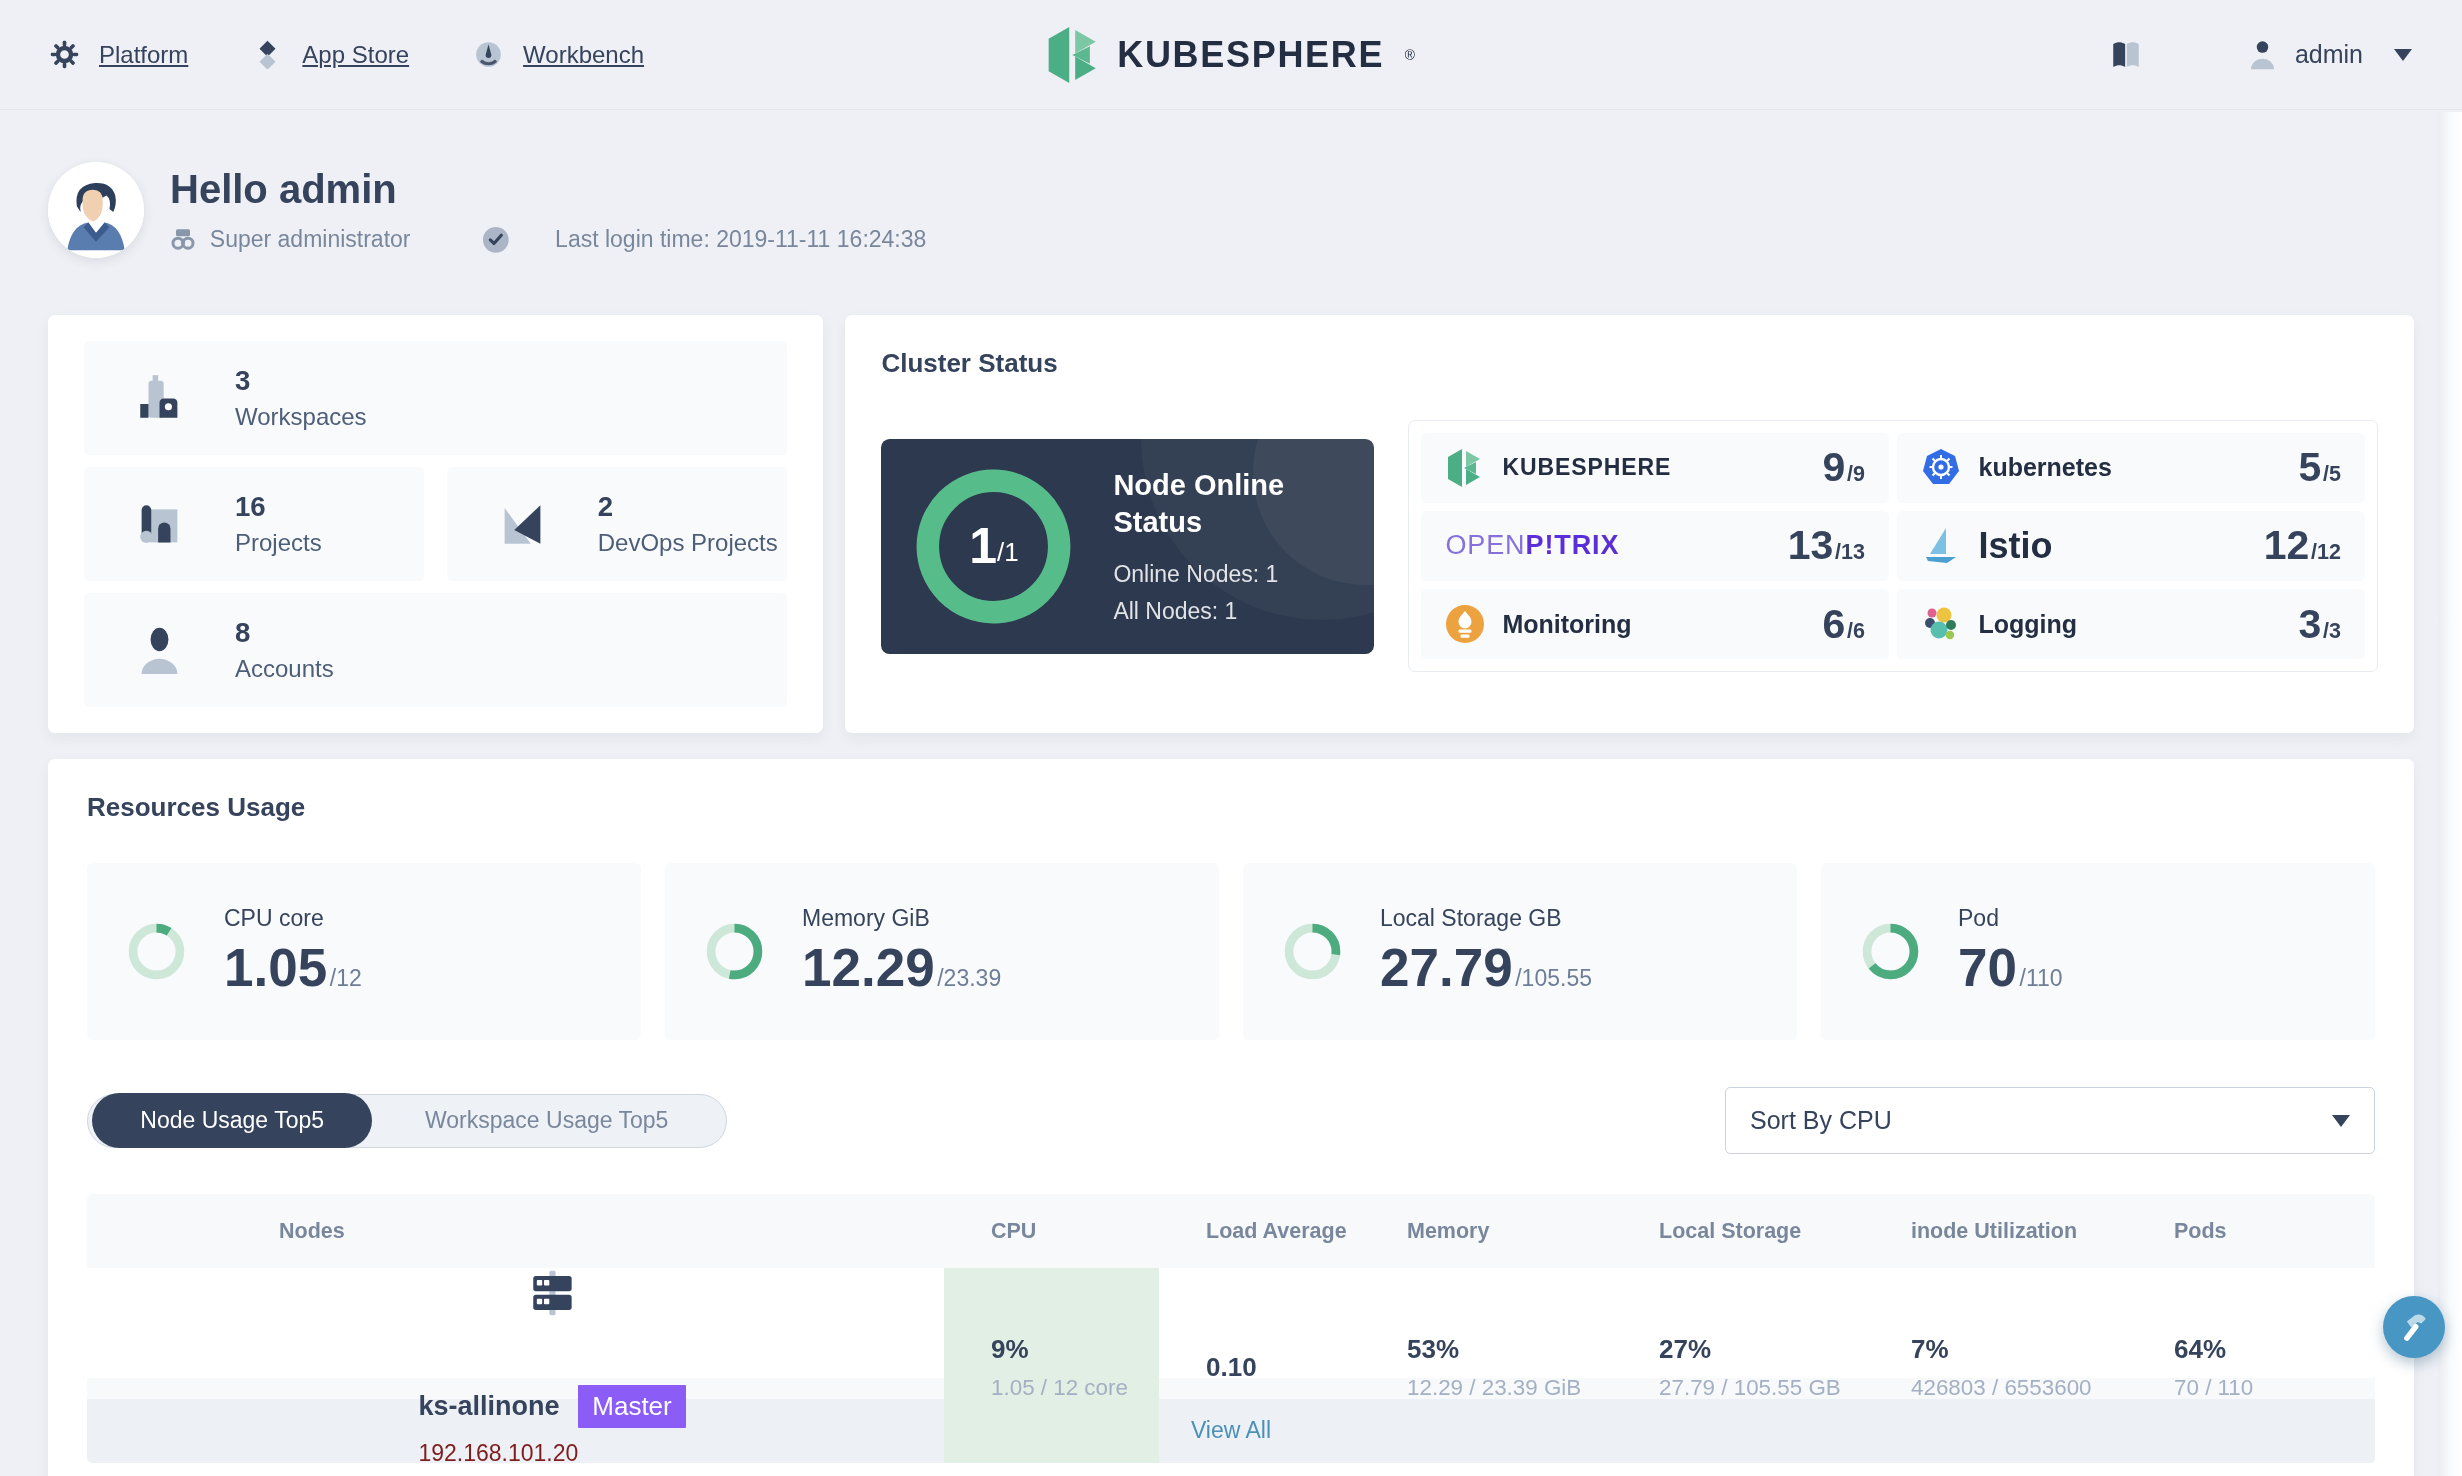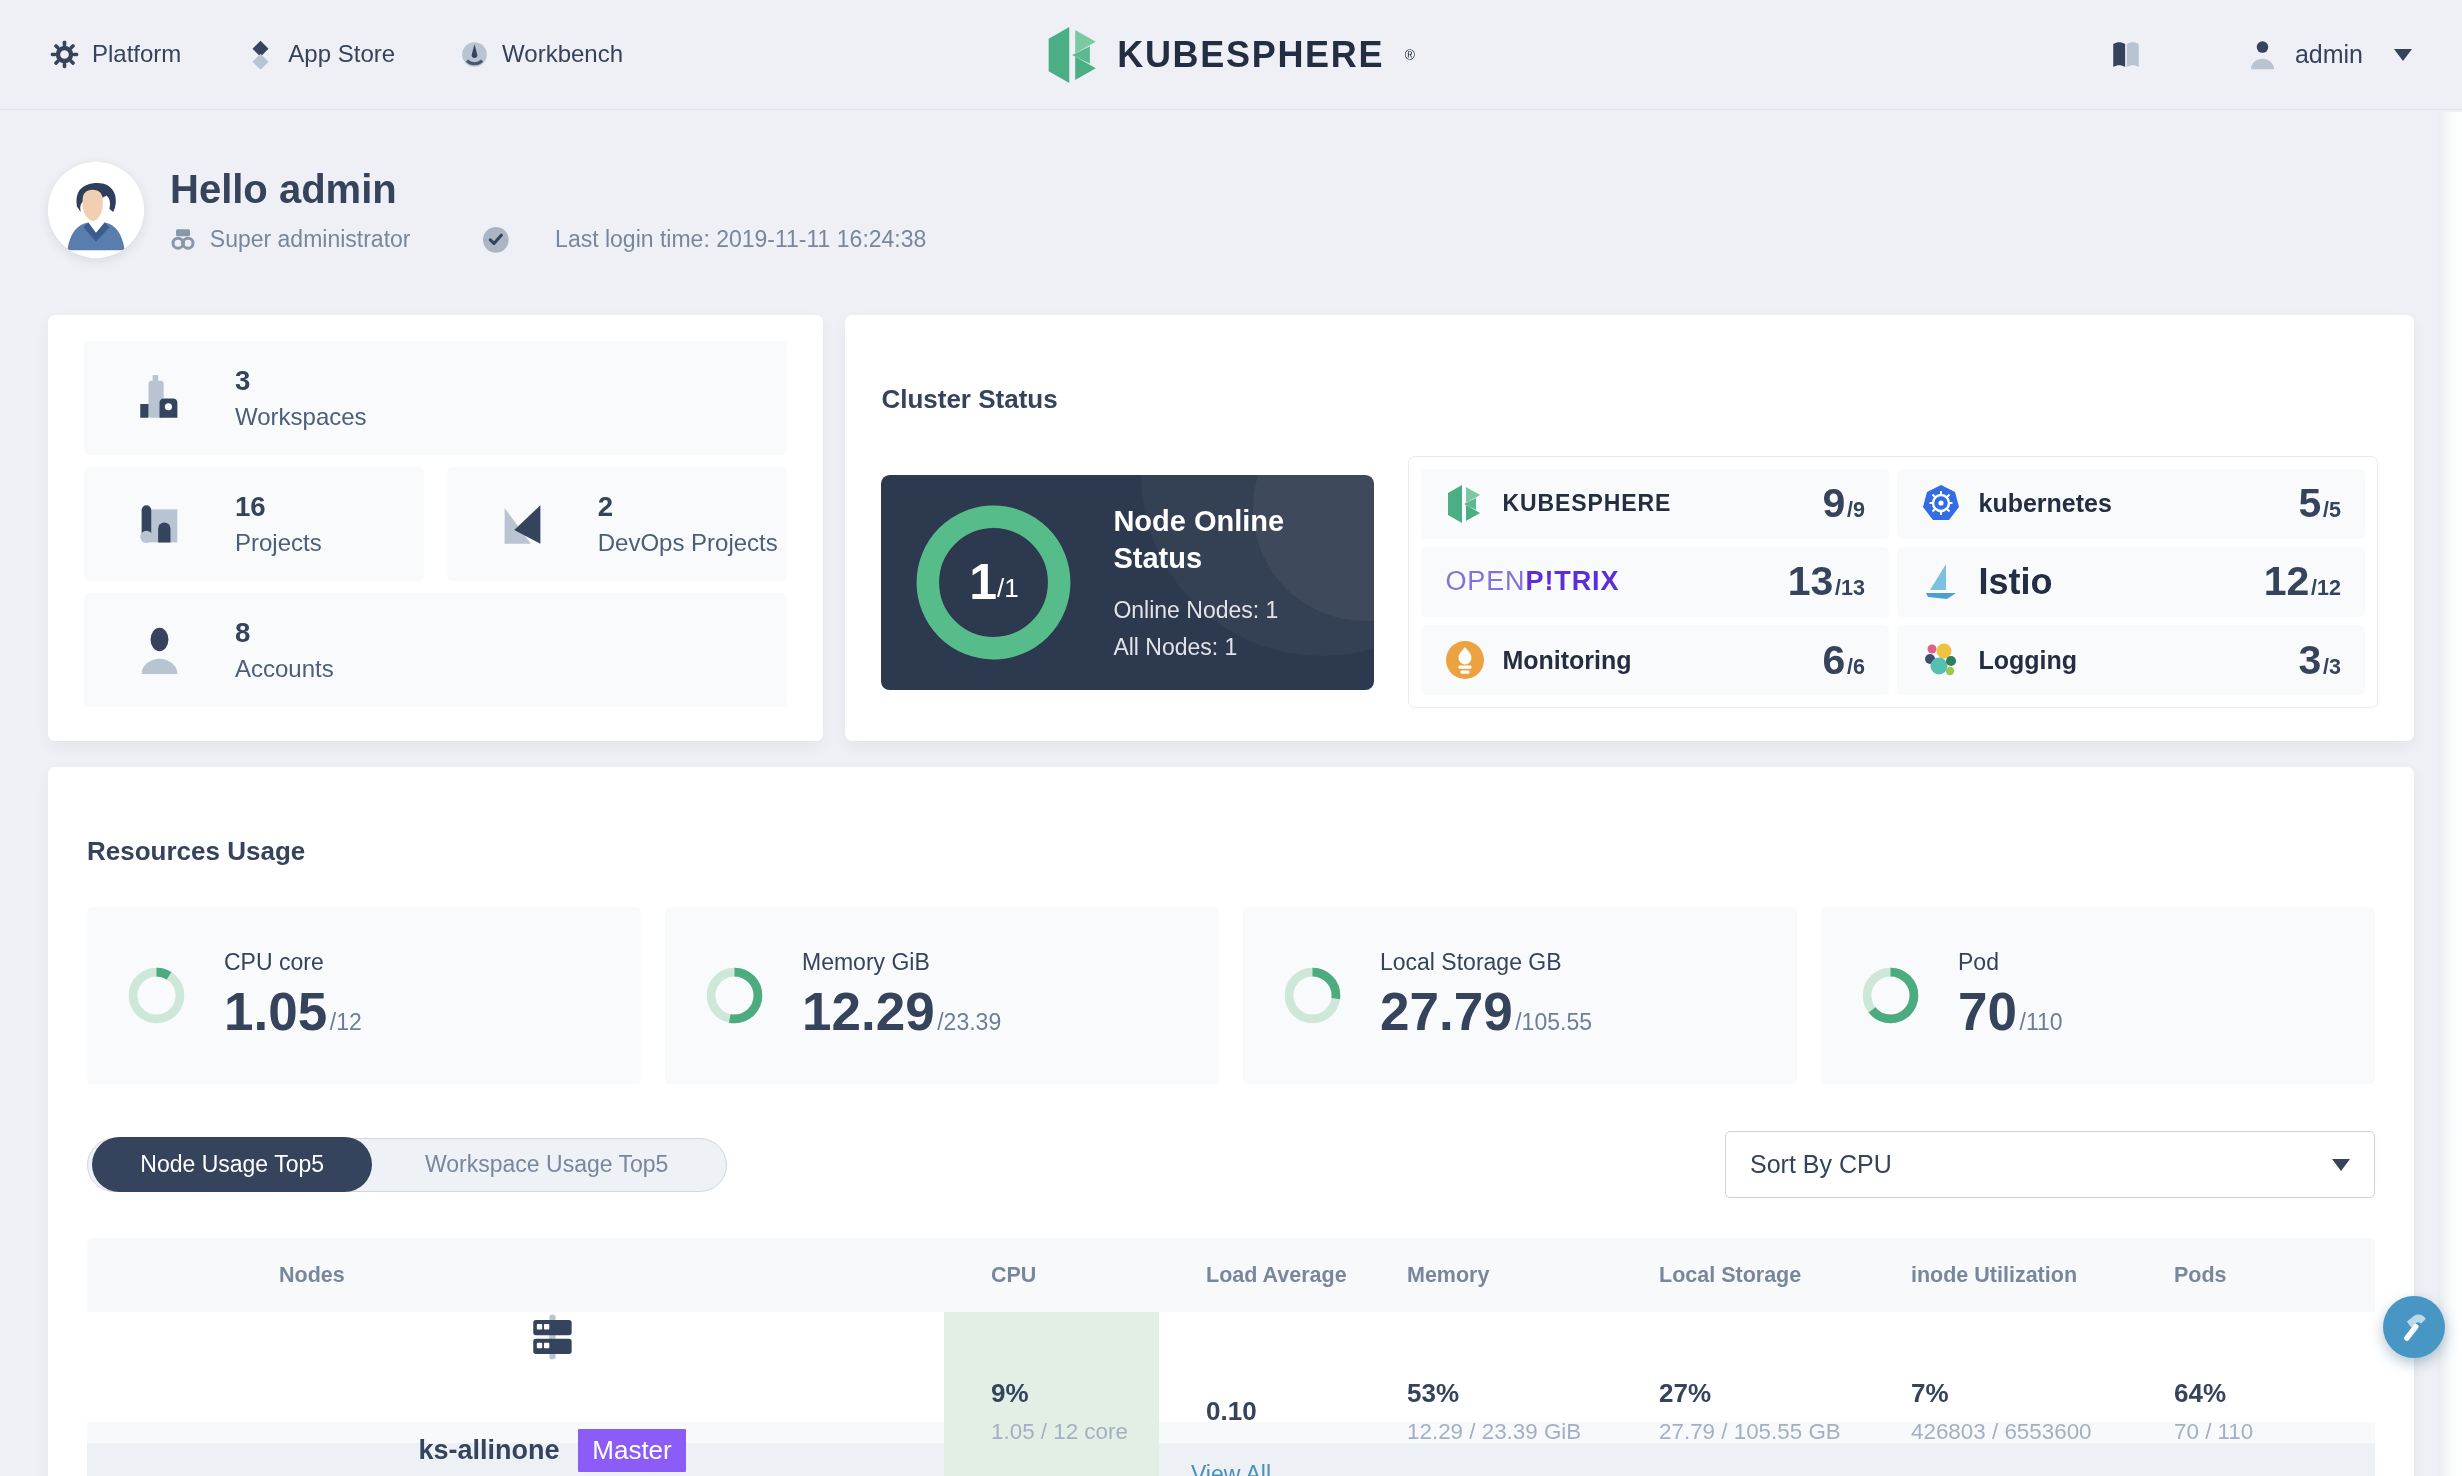--- a/index.html
+++ b/index.html
@@ -7,21 +7,21 @@
   body {
     width:2462px; height:1477px; overflow:hidden; position:relative;
     background:#eef0f5;
     font-family:"Liberation Sans", sans-serif;
     color:var(--dark-navy,#36435c);
   }
   
   .nav { height:110px; display:flex; align-items:center; padding:0 50px;
          border-bottom:1.7px solid #e0e4eb; position:relative; }
   .nav-left { display:flex; align-items:center; gap:65px; }
-  .nav-item { display:flex; align-items:flex-start; gap:13px; font-size:24px; cursor:pointer; }
+  .nav-item { display:flex; align-items:flex-end; gap:20px; font-size:24px; cursor:pointer;text-decoration:underline; }
   .logo { position:absolute; left:50%; top:50%; transform:translate(-50%,-50%);
           display:flex; align-items:center; gap:17px; }
   .logo-text { font-size:36px; font-weight:bold; color:#242e42; letter-spacing:1.7px; }
   .logo-reg { font-size:13.8px; vertical-align:super; color:#242e42; margin-left:3.4px; }
   .nav-right { margin-left:auto; display:flex; align-items:center; gap:103px; }
   .admin-box { display:flex; align-items:center; gap:15.5px; font-size:25px; cursor:pointer; }
   .caret { width:0; height:0; border-left:9.5px solid transparent; border-right:9.5px solid transparent;
            border-top:12px solid #36435c; margin-left:15.5px; }
   
   main { padding:0 48px; }
@@ -37,21 +37,21 @@
   .card { background:#fff; border-radius:6.9px; box-shadow:0 5.2px 13.8px rgba(36,46,66,.05); }
   .summary-card { width:775px; padding:26px 36px; display:flex; flex-direction:column; gap:12px; }
   .summary-row { display:flex; gap:22.4px; }
   .tile { background:#f9fafb; border-radius:5.2px; height:114px; display:flex; align-items:center;
           padding-left:48px; flex:1; cursor:pointer; }
   .tile svg { width:55px; height:55px; flex:none; }
   .tile-text { margin-left:48px; }
   .tile-count { font-size:27.6px; font-weight:bold; color:#36435c; }
   .tile-label { font-size:24px; color:#4d5e79; margin-top:6.9px; }
   .cluster-card { flex:1; padding:33px 36px; }
-  .card-title { font-size:26px; font-weight:bold; color:#36435c;margin-top:36px; }
+  .card-title { font-size:26px; font-weight:bold; color:#36435c; }
   .cluster-body { display:flex; align-items:center; gap:34px; margin-top:41px; }
   .dark-panel { width:493px; height:215px; background:var(--panel-navy,#2c394e); border-radius:8.6px;
                 display:flex; align-items:center; padding-left:33px; position:relative; overflow:hidden;
                 color:#fff; flex:none; }
   .dark-panel::before { content:""; position:absolute; width:362px; height:362px; border-radius:50%;
                 background:rgba(255,255,255,.04); right:-129px; top:-181px; }
   .dark-panel::after { content:""; position:absolute; width:224px; height:224px; border-radius:50%;
                 background:rgba(255,255,255,.05); right:-103px; top:-78px; }
   .cluster-donut { position:relative; width:159px; height:159px; flex:none; }
   .cd-center { position:absolute; inset:0; display:flex; align-items:center; justify-content:center; }

